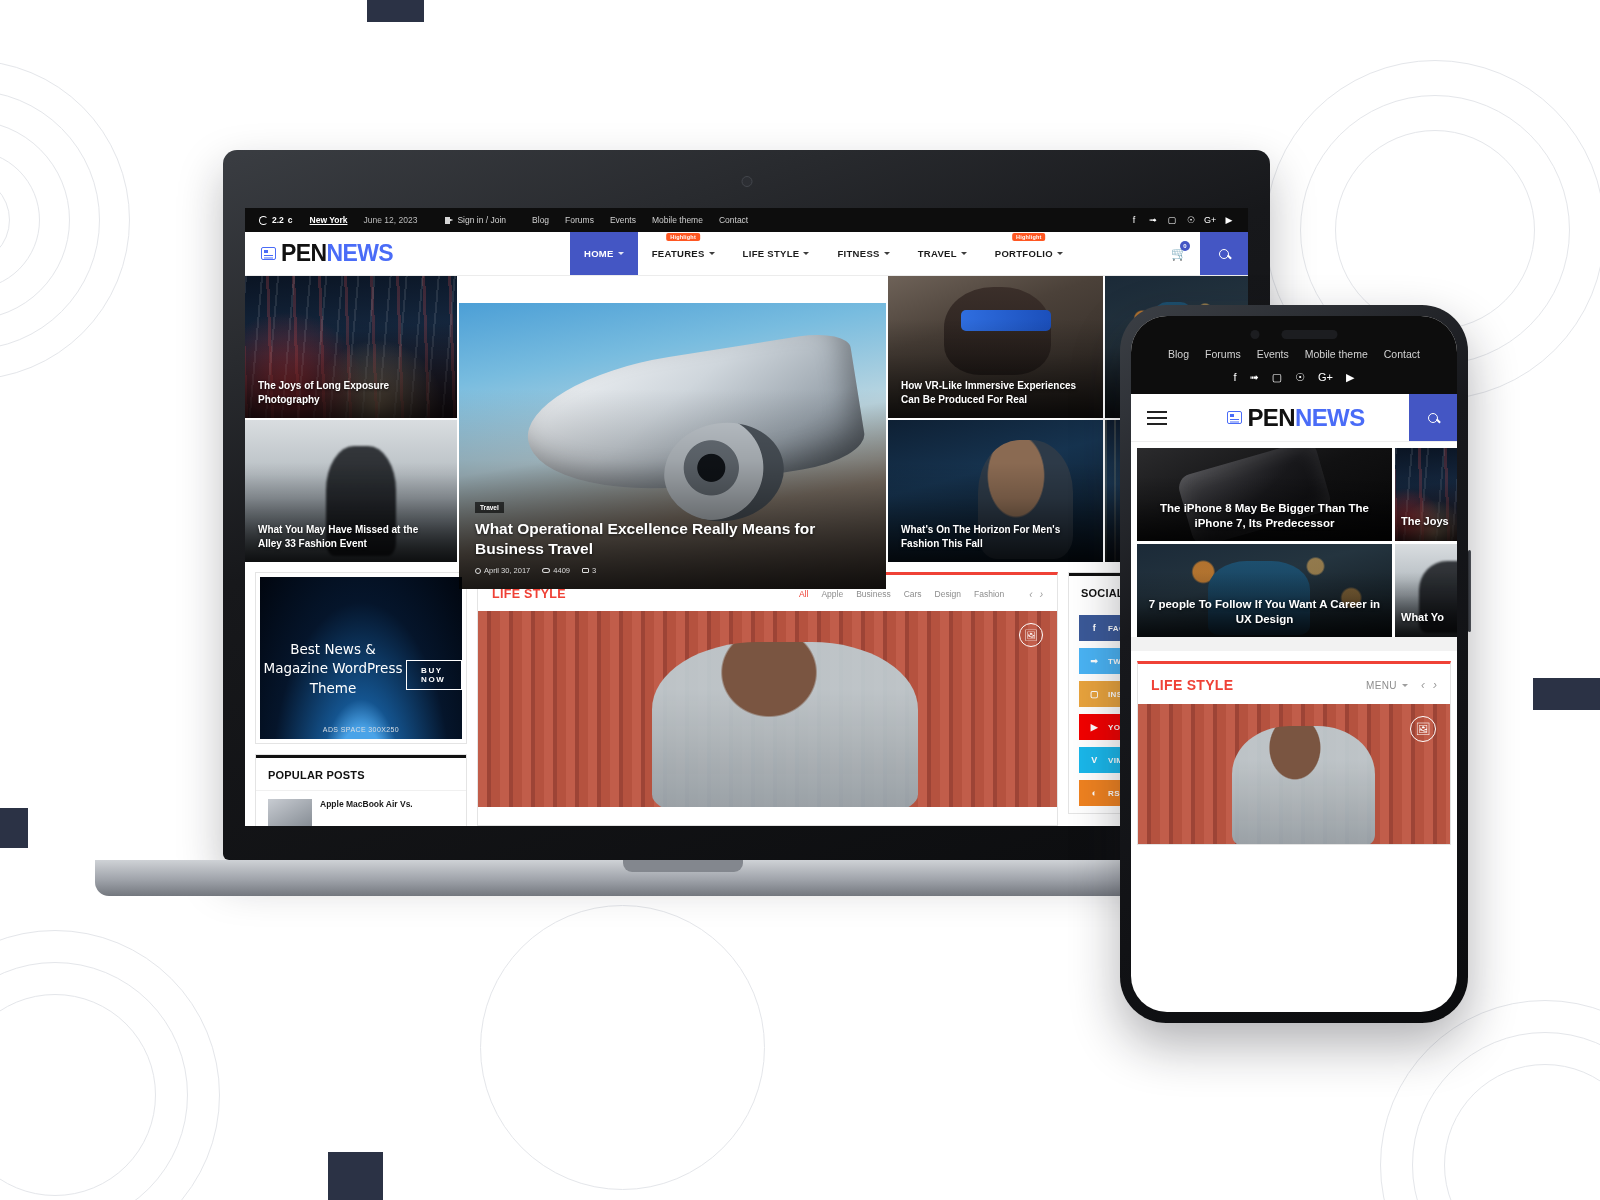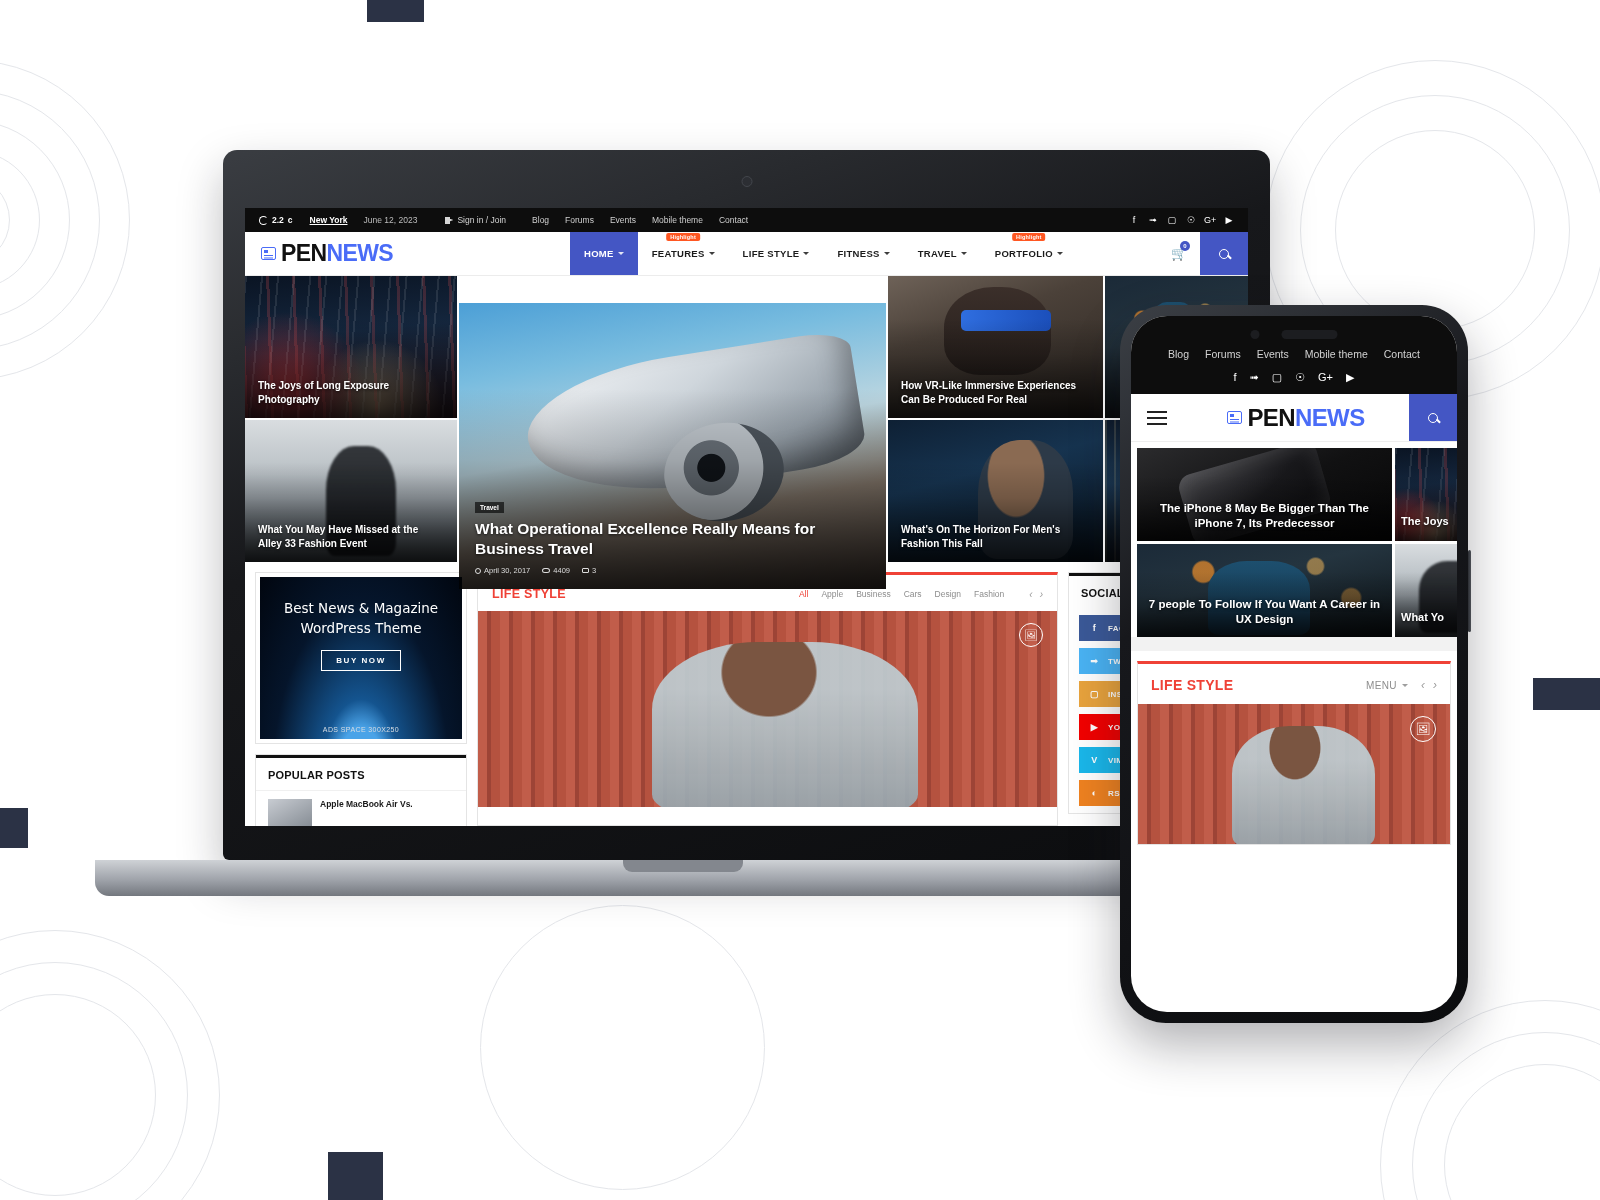--- a/index.html
+++ b/index.html
@@ -228,21 +228,21 @@
   .col-side { width: 212px; }
   .col-main { flex: 1; }
   .col-right { width: 170px; }
 
   .ad-box {
     height: 172px; border: 1px solid #e4e4e4; padding: 4px; background:#fff;
   }
   .ad-inner {
     height: 100%; position: relative; overflow: hidden;
     background: radial-gradient(ellipse at 50% 125%, #4aa3e8 0 18%, #14548f 28%, #05152b 62%, #01060f 100%);
-    display: flex; flex-direction: column; align-items: center; justify-content: flex-start;
+    display: flex; align-items: center; justify-content: flex-start;
     padding-top: 22px;
   }
   .ad-inner h4 { color:#fff; font-size: 13.5px; font-weight: 400; text-align:center; line-height: 1.45; font-family:"DejaVu Sans", sans-serif; }
   .buy-btn {
     margin-top: 12px; border: 1px solid #fff; color: #fff; font-size: 8px;
     letter-spacing: 1.6px; padding: 5px 14px; font-weight: bold; cursor: pointer;
     background: transparent;
   }
   .ad-label { position: absolute; bottom: 6px; left: 0; right: 0; text-align:center; color:#d8dde3; font-size: 7px; letter-spacing:.4px; }
 

